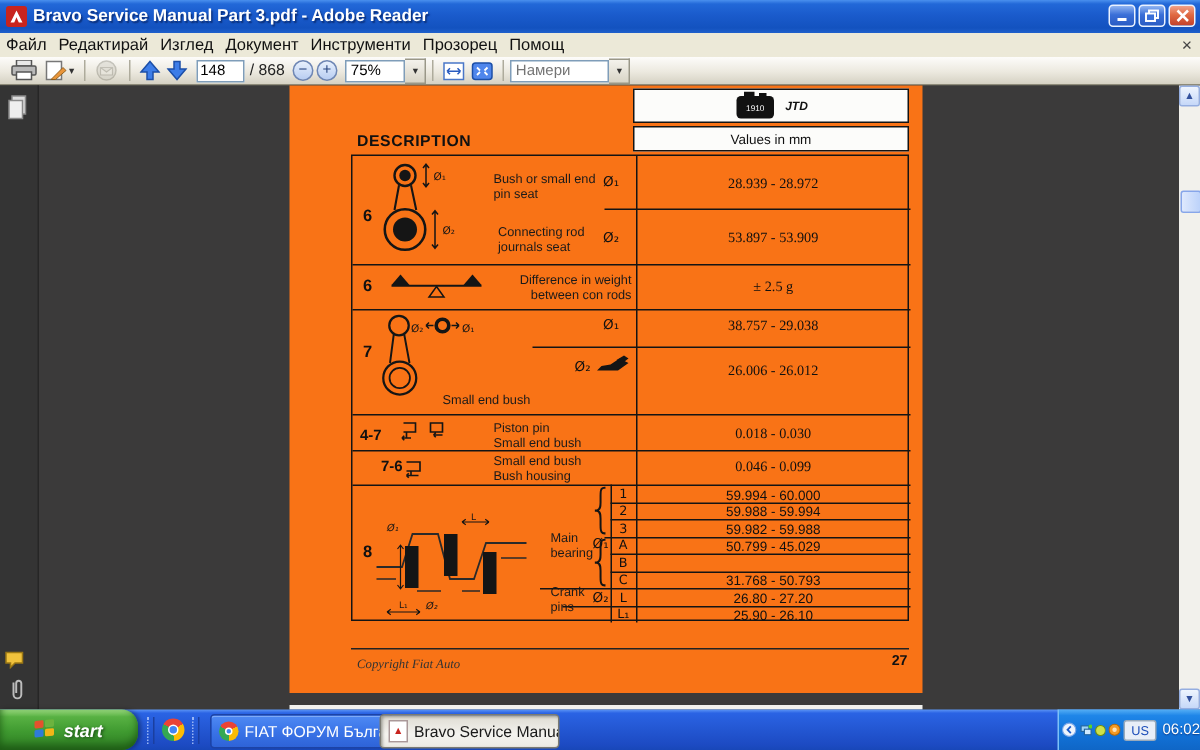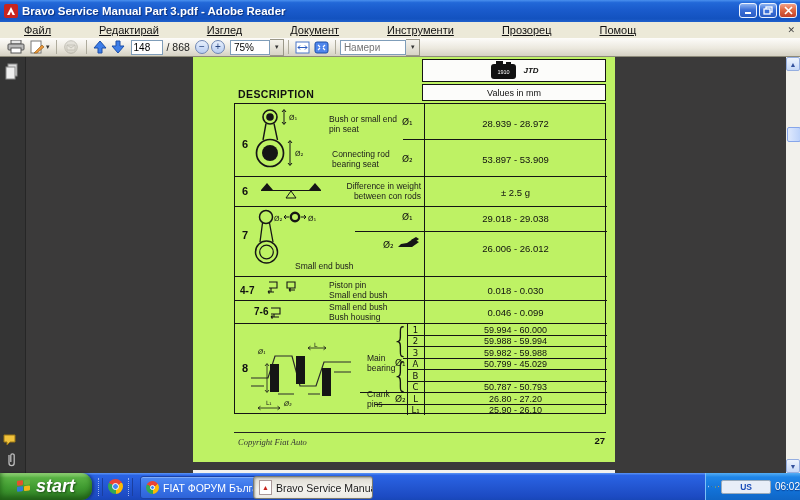--- a/index.html
+++ b/index.html
@@ -16,21 +16,21 @@
   .title-text{color:#fff;font-size:11.5px;font-weight:bold;text-shadow:1px 1px 1px #0a2f7a;white-space:nowrap;}
   .winbtns{position:absolute;right:3px;top:3px;display:flex;gap:2px;}
   .wbtn{width:18px;height:15px;border-radius:3px;border:1px solid #eaf2ff;
     display:flex;align-items:center;justify-content:center;box-sizing:border-box;}
   .wbtn.blue{background:linear-gradient(180deg,#8fb4f2,#3a6fd8 45%,#2a5cc4);}
   .wbtn.red{background:linear-gradient(180deg,#f2a188,#e06a43 45%,#c2402a);}
 
   
   .menubar{position:absolute;left:0;top:22px;width:800px;height:16px;background:#ece9d8;
     display:flex;align-items:center;font-size:11px;color:#111;}
-  .menu-item{padding:0 24px;line-height:16px;text-decoration:underline;}
+  .menu-item{padding:0 4px;line-height:16px;}
   .doc-close{position:absolute;right:5px;top:2px;font-size:9px;color:#444;line-height:12px;}
 
   
   .toolbar{position:absolute;left:0;top:38px;width:800px;height:19px;
     background:linear-gradient(180deg,#fdfcfa 0%,#ece9df 55%,#d5d1c3 100%);
     border-bottom:1px solid #8d8a79;display:flex;align-items:center;box-sizing:border-box;}
   .tsep{width:1px;height:14px;background:#aeab9c;margin:0 4px;flex:0 0 auto;}
   .tbtn{height:17px;display:flex;align-items:center;justify-content:center;border-radius:2px;
     padding:0 2px;flex:0 0 auto;}
   .caret{font-size:7px;color:#333;margin-left:1px;}
@@ -44,80 +44,80 @@
   .searchbox{width:58px;height:13px;border:1px solid #7f9db9;font-size:10px;padding:0 3px;
     font-family:"Liberation Sans",sans-serif;color:#555;}
   .circbtn{width:12px;height:12px;border-radius:50%;border:1px solid #6e86b4;
     background:linear-gradient(#e8f0fc,#b8cdf2);color:#27447e;font-size:10px;line-height:10px;
     display:flex;align-items:center;justify-content:center;margin:0 1px;}
 
   
   .docarea{position:absolute;left:0;top:57px;width:800px;height:416px;background:#3b3a3a;}
   .navpanel{position:absolute;left:0;top:0;width:25px;height:416px;background:#343434;
     border-right:1px solid #262626;}
-  .page{position:absolute;left:193px;top:0;width:422px;height:405px;background:#bef264;}
+  .page{position:absolute;left:193px;top:0;width:422px;height:405px;background:#f97316;}
   .nextpage{position:absolute;left:193px;top:413px;width:422px;height:3px;background:#f2f1ee;}
 
   
   .vscroll{position:absolute;right:0;top:0;width:14px;height:416px;background:#f2f1ec;}
   .sbtn{position:absolute;left:0;width:14px;height:14px;box-sizing:border-box;
     border:1px solid #95aee0;border-radius:2px;background:linear-gradient(#eef4fe,#c6d8f8);
     color:#33519d;font-size:7px;display:flex;align-items:center;justify-content:center;}
   .sthumb{position:absolute;left:1px;top:70px;width:12px;height:13px;border:1px solid #87a6ea;
     border-radius:2px;background:linear-gradient(90deg,#dfe9fd,#bcd2fa);}
 
   
   .page *{box-sizing:border-box;}
   .cellbox{position:absolute;border:1.5px solid #141414;background:#fcfcfa;
     display:flex;align-items:center;justify-content:center;}
   .desc-h{position:absolute;font-weight:bold;font-size:10.5px;letter-spacing:.4px;color:#111;}
   .tbl{position:absolute;left:41px;top:46px;width:372px;height:311px;border:1.5px solid #141414;}
   .hline{position:absolute;height:1.2px;background:#141414;}
   .vline{position:absolute;width:1.2px;background:#141414;}
   .item{position:absolute;font-weight:bold;font-size:11px;color:#111;}
   .lbl{position:absolute;font-size:8.5px;line-height:9.5px;color:#1a1a1a;}
-  .val{position:absolute;left:189px;width:183px;text-align:center;font-size:9.5px;color:#101010;}
+  .val{position:absolute;left:189px;width:183px;text-align:center;font-size:9.5px;color:#101010;font-family:Liberation Serif, serif;}
   .sval{position:absolute;left:189px;width:183px;text-align:center;font-size:9px;color:#101010;}
   .key{position:absolute;left:172px;width:17px;text-align:center;font-size:8.5px;color:#101010;
     font-family:"DejaVu Sans",sans-serif;}
   .sym{position:absolute;font-size:9px;color:#101010;font-family:"DejaVu Sans",sans-serif;}
   .brace{position:absolute;font-size:27px;font-weight:300;color:#141414;transform:scaleY(1.28);
     transform-origin:center;font-family:"DejaVu Sans",sans-serif;}
   .foot-line{position:absolute;left:41px;top:375px;width:372px;height:1.2px;background:#222;}
   .copyright{position:absolute;left:45px;top:380px;font-family:"Liberation Serif",serif;
     font-style:italic;font-size:8.5px;color:#333;}
   .pagenum{position:absolute;left:392px;top:378px;width:20px;text-align:right;
     font-weight:bold;font-size:9.5px;color:#111;}
 
   
   .taskbar{position:absolute;left:0;top:473px;width:800px;height:27px;
     background:linear-gradient(180deg,#5c95f6 0%,#2a63e4 9%,#2458d4 45%,#1c4ac2 88%,#1847b8 100%);}
   .startbtn{position:absolute;left:0;top:0;height:27px;width:92px;border-radius:0 11px 11px 0;
     background:linear-gradient(180deg,#9ede82 0%,#58b143 18%,#3f9a30 55%,#2f7d24 100%);
     box-shadow:inset 0 -3px 6px #1d5a14, 2px 0 3px rgba(0,0,0,.35);
     display:flex;align-items:center;justify-content:center;gap:5px;}
-  .start-label{color:#fff;font-size:18px;font-weight:bold;font-style:italic;
+  .start-label{color:#fff;font-size:12px;font-weight:bold;font-style:italic;
     text-shadow:1px 1px 2px #1e4f16;}
   .flag{width:14px;height:13px;display:grid;grid-template-columns:6px 6px;grid-template-rows:5px 5px;
     gap:1px;transform:skewY(-6deg);}
   .flag i{border-radius:1px;}
   .qlaunch{position:absolute;left:98px;top:0;height:27px;display:flex;align-items:center;gap:5px;}
   .handle{width:3px;height:18px;border-left:1px dotted #9ab6f5;border-right:1px solid #1a3fa0;}
   .taskbtn{position:absolute;top:3px;height:21px;border-radius:3px;display:flex;align-items:center;
     gap:4px;padding:0 5px;font-size:10.5px;overflow:hidden;white-space:nowrap;}
   .taskbtn.inactive{background:linear-gradient(180deg,#4f8af4,#3a74e8 50%,#2e63d8);
     border:1px solid #1c43a6;color:#fff;box-shadow:inset 0 1px 0 #7fabf8;}
   .taskbtn.active{background:linear-gradient(180deg,#dedbd2,#f4f3ef 60%,#eceae4);
     border:1px solid #7a7a72;color:#1a1a1a;box-shadow:inset 1px 1px 2px #9a9a92;}
   .tray{position:absolute;right:0;top:0;height:27px;width:92px;
     background:linear-gradient(180deg,#55aef5 0%,#1f86e8 15%,#1272d8 60%,#0f66c6 100%);
     border-left:1px solid #7cc0f8;display:flex;align-items:center;gap:2px;padding-left:2px;}
   .clock{color:#fff;font-size:10px;margin-left:2px;text-shadow:0 1px 1px #0a3c8c;}
-  .langbox{background:#e8eef8;color:#1c4db8;font-weight:bold;font-size:8.5px;border-radius:2px;
-    padding:1px 18px;border:1px solid #9ab;}
+  .langbox{background:#e8eef8;color:#1c4db8;font-weight:normal;font-size:8.5px;border-radius:2px;
+    padding:1px 4px;border:1px solid #9ab;}
   .chrome{width:15px;height:15px;border-radius:50%;position:relative;flex:0 0 auto;
     background:conic-gradient(from -60deg,#ea4335 0 33%,#fbbc05 0 66%,#34a853 0 100%);}
   .chrome::after{content:"";position:absolute;inset:4px;border-radius:50%;background:#4285f4;
     border:1.5px solid #fff;}
   .adoc{width:11px;height:13px;background:#fff;border:1px solid #a99;position:relative;flex:0 0 auto;
     display:flex;align-items:center;justify-content:center;font-size:7px;color:#c8241e;font-weight:bold;}
 </style>
 </head>
 <body>
 
@@ -273,21 +273,21 @@
           <path d="M37,34 v24 M35,36 l2,-2.5 l2,2.5 M35,56 l2,2.5 l2,-2.5" stroke="#151515" fill="none"></path>
           <text x="42" y="49" font-size="7" fill="#151515" font-family="DejaVu Sans, sans-serif">Ø₂</text>
         </svg>
         <div class="lbl" style="left:94px;top:11px">
           <span>Bush or small end</span><br><span>pin seat</span>
         </div>
         <div class="sym" style="left:167px;top:13px">Ø₁</div>
         <div class="val" style="top:14px">28.939 - 28.972</div>
         <div class="hline" style="left:168px;top:35px;width:204px"></div>
         <div class="lbl" style="left:97px;top:46px">
-          <span>Connecting rod</span><br><span>bearing seat</span>
+          <span>Connecting rod</span><br><span>journals seat</span>
         </div>
         <div class="sym" style="left:167px;top:50px">Ø₂</div>
         <div class="val" style="top:50px">53.897 - 53.909</div>
         <div class="hline" style="left:0;top:72px;width:372px"></div>
 
         <div class="item" style="left:7px;top:81px">6</div>
         <svg style="position:absolute;left:24px;top:77px" width="64" height="20" viewBox="0 0 64 20">
           <path d="M2,9.5 H62" stroke="#151515" stroke-width="1.2"></path>
           <path d="M8,2 L14,9 L2,9 Z" fill="#151515"></path>
           <path d="M56,2 L62,9 L50,9 Z" fill="#151515"></path>
@@ -306,21 +306,21 @@
           <path d="M33,9 h5 M33,9 l2,-2 M33,9 l2,2" stroke="#151515" fill="none"></path>
           <circle cx="44" cy="9" r="4.2" fill="none" stroke="#151515" stroke-width="2.4"></circle>
           <path d="M55,9 h-5 M55,9 l-2,-2 M55,9 l-2,2" stroke="#151515" fill="none"></path>
           <text x="57" y="13" font-size="7" fill="#151515" font-family="DejaVu Sans, sans-serif">Ø₁</text>
           <path d="M11.5,15 L9,34 M18.5,15 L22,34" stroke="#151515" stroke-width="1.3" fill="none"></path>
           <circle cx="15.5" cy="44" r="11" fill="none" stroke="#151515" stroke-width="1.5"></circle>
           <circle cx="15.5" cy="44" r="6.8" fill="none" stroke="#151515" stroke-width="1.2"></circle>
         </svg>
         <div class="lbl" style="left:60px;top:158px">Small end bush</div>
         <div class="sym" style="left:167px;top:108px">Ø₁</div>
-        <div class="val" style="top:109px">29.018 - 29.038</div>
+        <div class="val" style="top:109px">38.757 - 29.038</div>
         <div class="hline" style="left:120px;top:127px;width:252px"></div>
         <div class="sym" style="left:148px;top:136px">Ø₂</div>
         <svg style="position:absolute;left:162px;top:132px" width="24" height="14" viewBox="0 0 24 14">
           <path d="M1,11 L15,11 L22,6 L16,3 L10,7 L4,8 Z" fill="#151515"></path>
           <path d="M14,4 l5,-3 l3,2 l-4,3 Z" fill="#151515"></path>
         </svg>
         <div class="val" style="top:139px">26.006 - 26.012</div>
         <div class="hline" style="left:0;top:172px;width:372px"></div>
 
         <div class="item" style="left:5px;top:181px;font-size:10px">4-7</div>
@@ -378,21 +378,21 @@
         <div class="hline" style="left:172px;top:242px;width:200px"></div>
         <div class="key" style="top:243.5px">3</div>
         <div class="sval" style="top:243.5px">59.982 - 59.988</div>
         <div class="hline" style="left:168px;top:253.5px;width:204px"></div>
         <div class="key" style="top:255px">A</div>
         <div class="sval" style="top:255px">50.799 - 45.029</div>
         <div class="hline" style="left:172px;top:265px;width:200px"></div>
         <div class="key" style="top:266.5px">B</div>
         <div class="hline" style="left:172px;top:276.5px;width:200px"></div>
         <div class="key" style="top:278px">C</div>
-        <div class="sval" style="top:278px">50.787 - 50.793</div>
+        <div class="sval" style="top:278px">31.768 - 50.793</div>
         <div class="hline" style="left:125px;top:288px;width:247px"></div>
         <div class="key" style="top:289.5px">L</div>
         <div class="sval" style="top:289.5px">26.80 - 27.20</div>
         <div class="hline" style="left:140px;top:299.5px;width:232px"></div>
         <div class="key" style="top:301px">L₁</div>
         <div class="sval" style="top:301px">25.90 - 26.10</div>
       </div>
 
       <div class="foot-line"></div>
       <div class="copyright">Copyright Fiat Auto</div>

